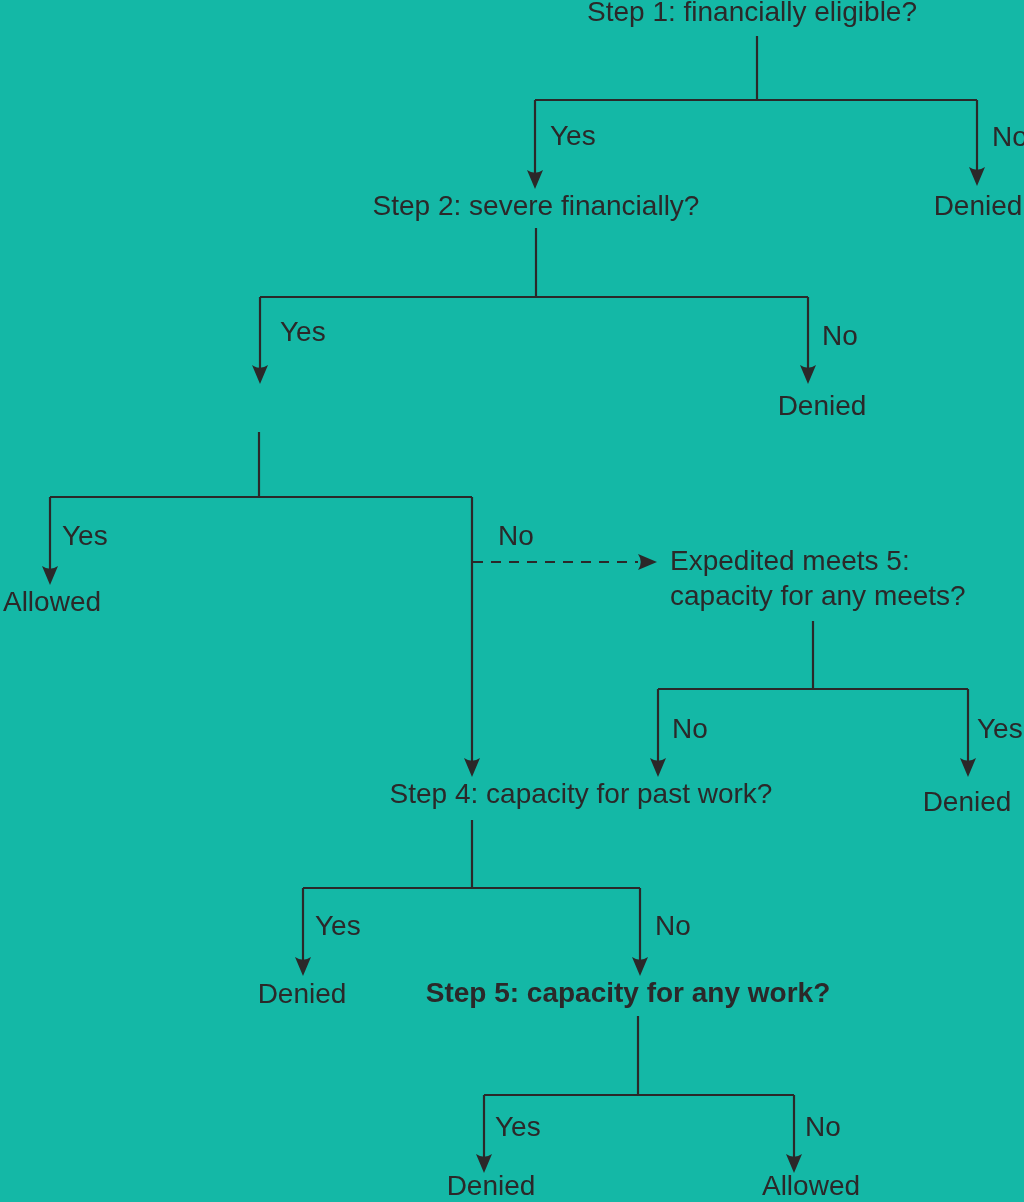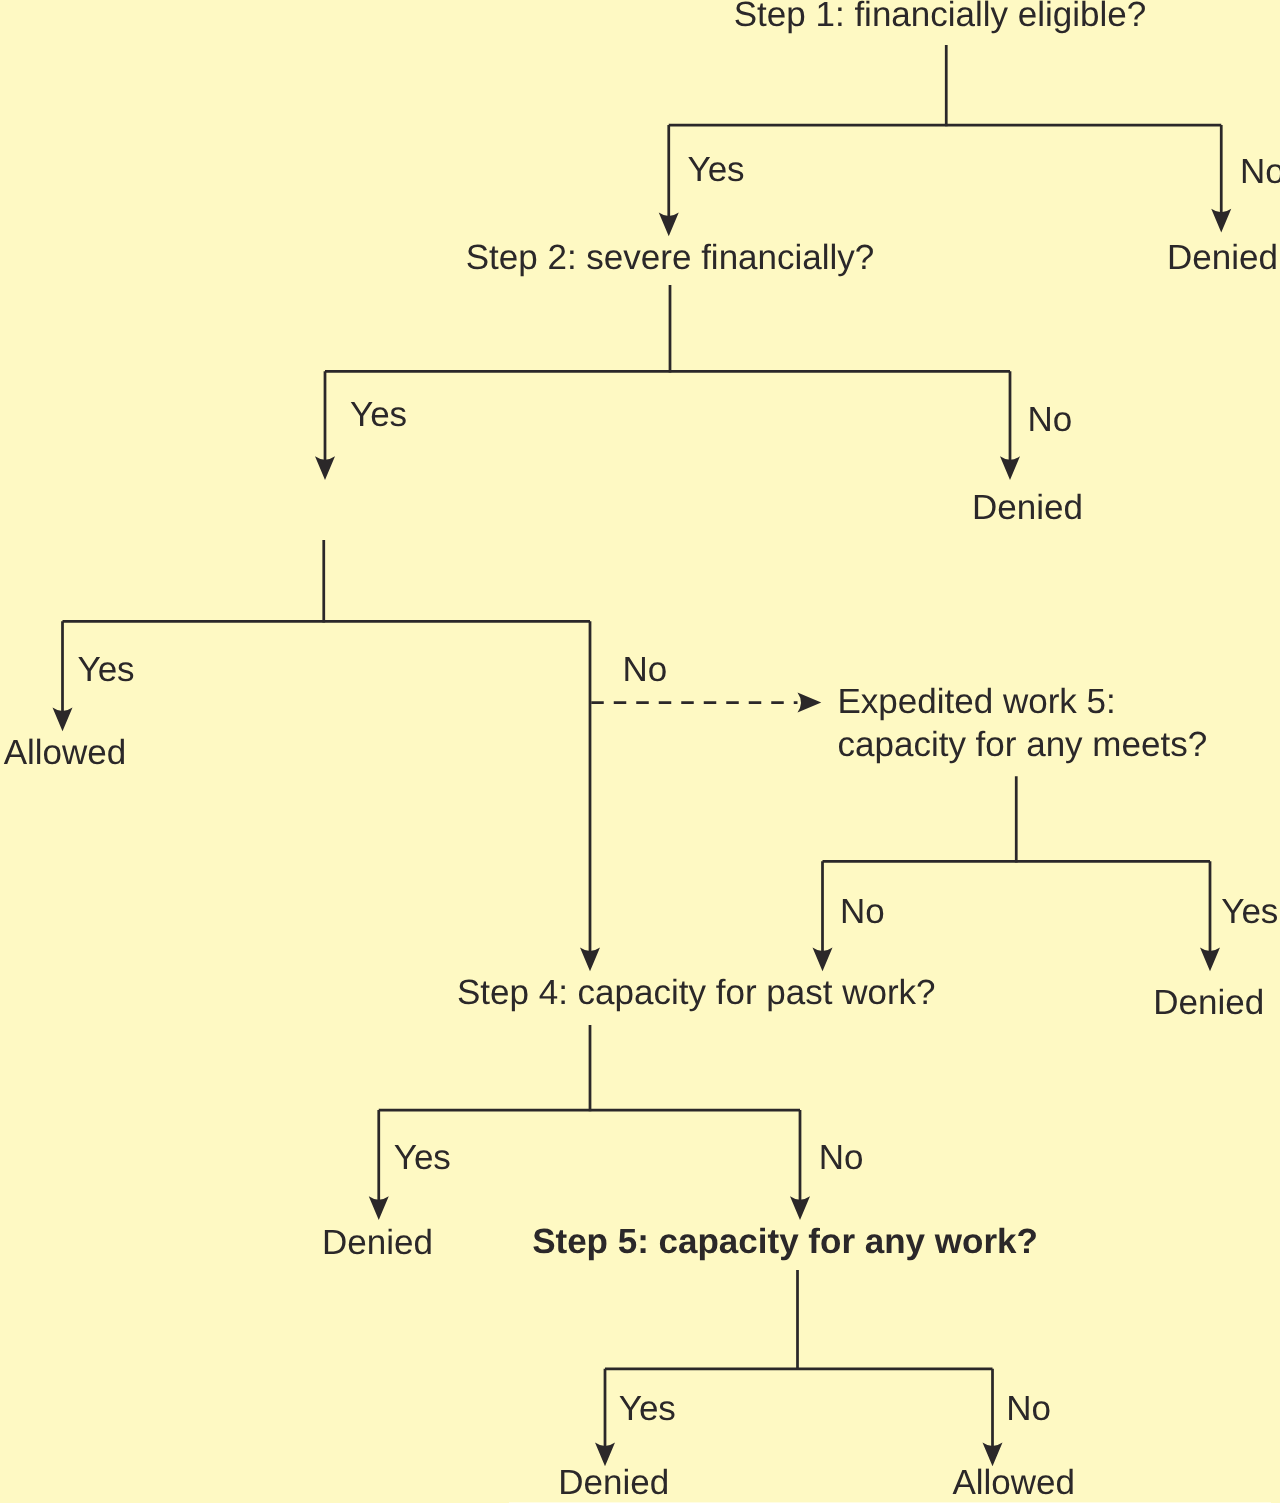--- a/index.html
+++ b/index.html
@@ -1,21 +1,21 @@
 <!DOCTYPE html>
 <html><head>
 <meta charset="utf-8">
 <title>Flowchart</title>
 <style>
   html, body { margin: 0; padding: 0; background: #ffffff; }
   .canvas {
     position: relative;
     width: 1024px;
     height: 1202px;
-    background: #fef9c3;
+    background: #14b8a6;
     font-family: "Liberation Sans", sans-serif;
     overflow: hidden;
   }
   .connectors {
     position: absolute;
     left: 0; top: 0;
     width: 1024px; height: 1202px;
   }
   .lbl {
     position: absolute;
@@ -84,24 +84,24 @@
       <use href="#ah-down" transform="translate(640,976)"></use>
       <use href="#ah-down" transform="translate(484,1173)"></use>
       <use href="#ah-down" transform="translate(794,1173)"></use>
       <use href="#ah-right" transform="translate(657,562)"></use>
     </g>
   </svg>
 
   <div class="lbl center" style="left:752px; top:-2px;">Step 1: financially eligible?</div>
   <div class="lbl center" style="left:536px; top:192px;">Step 2: severe financially?</div>
   <div class="lbl node2line" style="left:670px; top:543px;">
-    <div>Expedited work 5:</div>
+    <div>Expedited meets 5:</div>
     <div>capacity for any meets?</div>
   </div>
-  <div class="lbl center" style="left:557px; top:780px;">Step 4: capacity for past work?</div>
+  <div class="lbl center" style="left:581px; top:780px;">Step 4: capacity for past work?</div>
   <div class="lbl center" style="left:628px; top:979px;font-weight:bold;">Step 5: capacity for any work?</div>
 
   <div class="lbl" style="left:550px; top:122px;">Yes</div>
   <div class="lbl" style="left:992px; top:123px;">No</div>
   <div class="lbl" style="left:280px; top:318px;">Yes</div>
   <div class="lbl" style="left:822px; top:322px;">No</div>
   <div class="lbl" style="left:62px;  top:522px;">Yes</div>
   <div class="lbl" style="left:498px; top:522px;">No</div>
   <div class="lbl" style="left:672px; top:715px;">No</div>
   <div class="lbl" style="left:977px; top:715px;">Yes</div>

